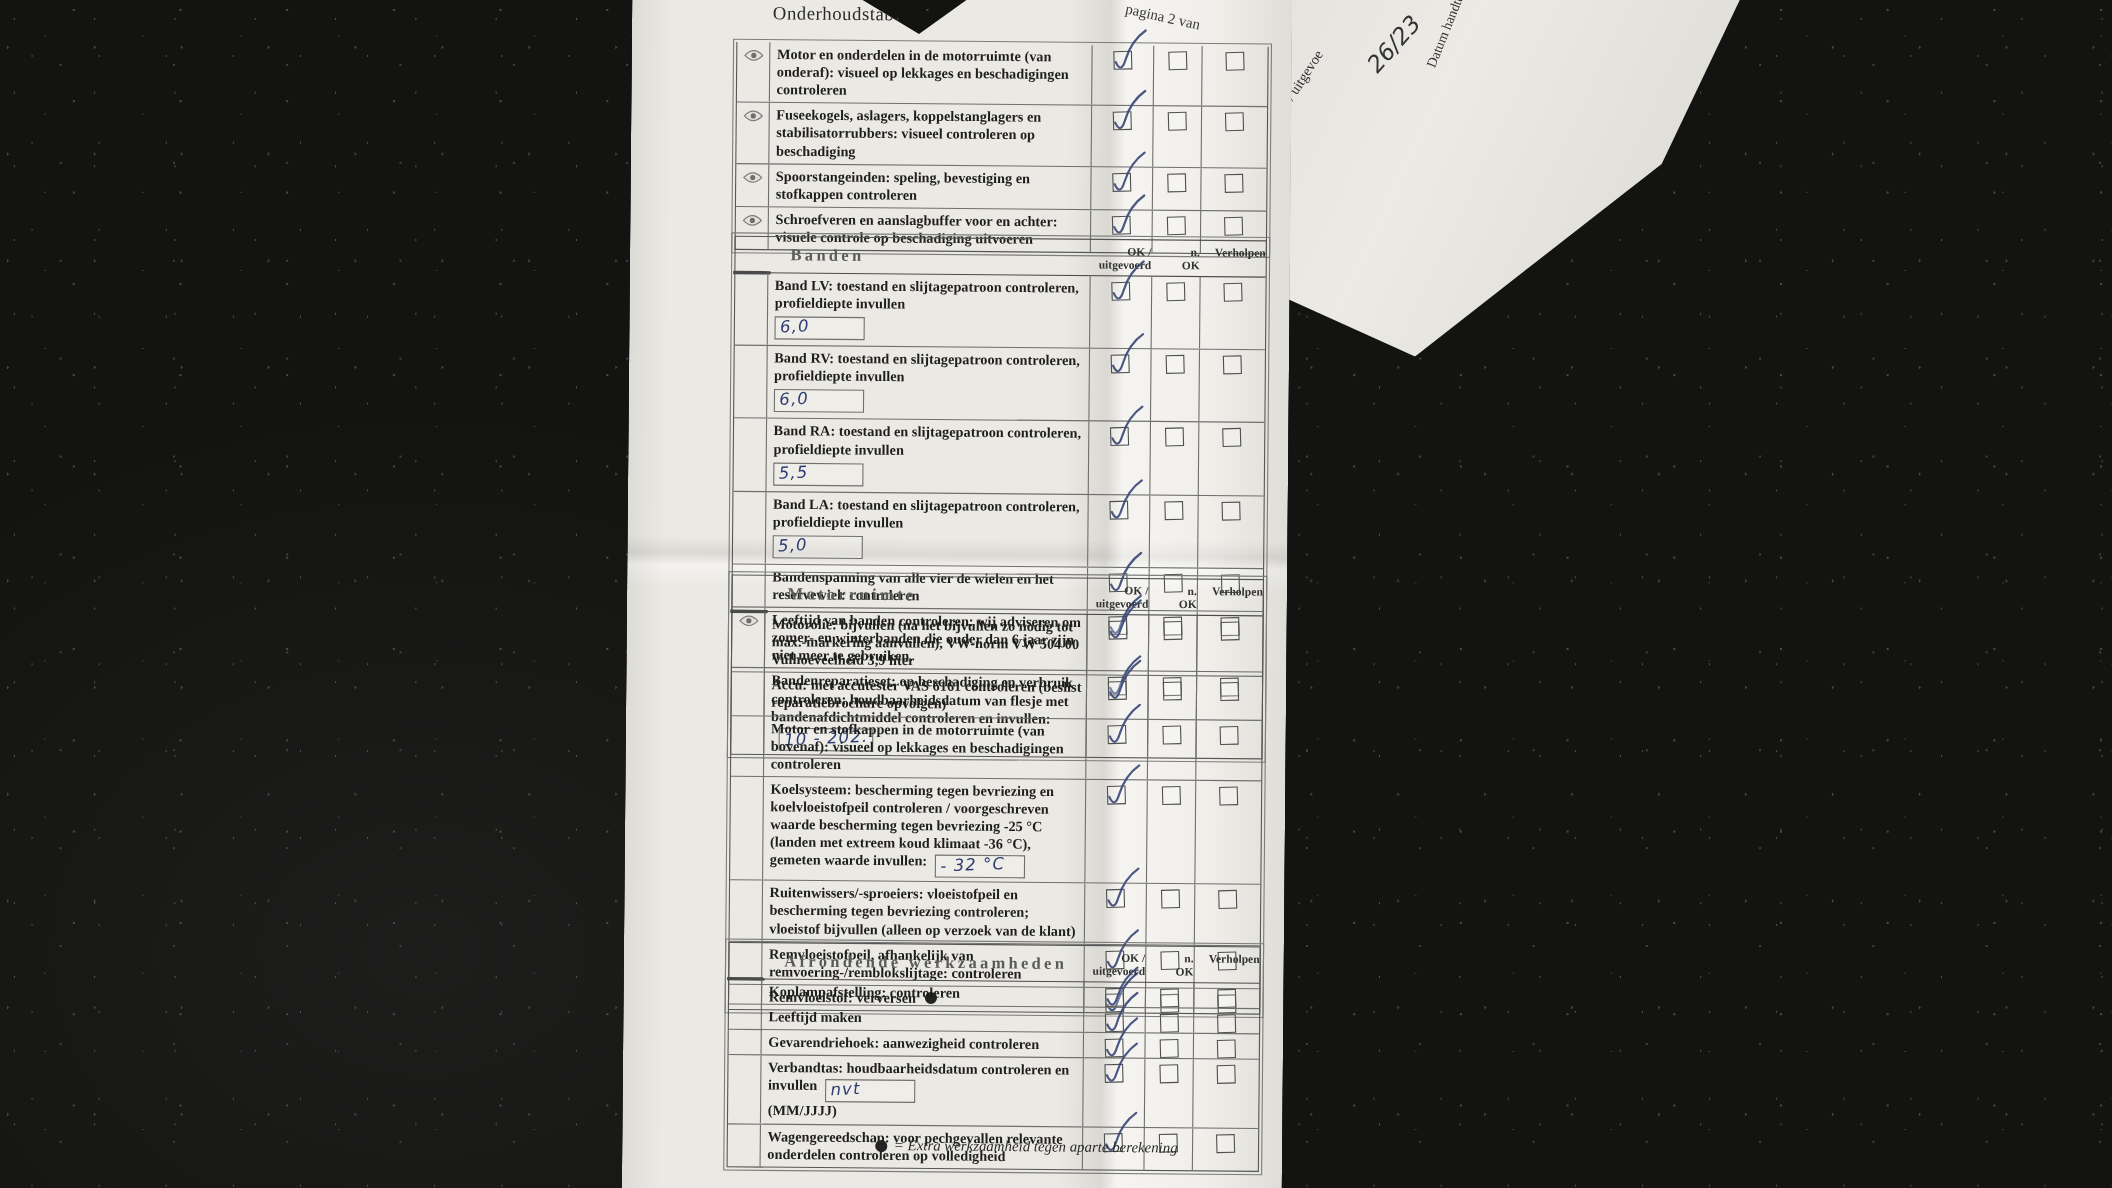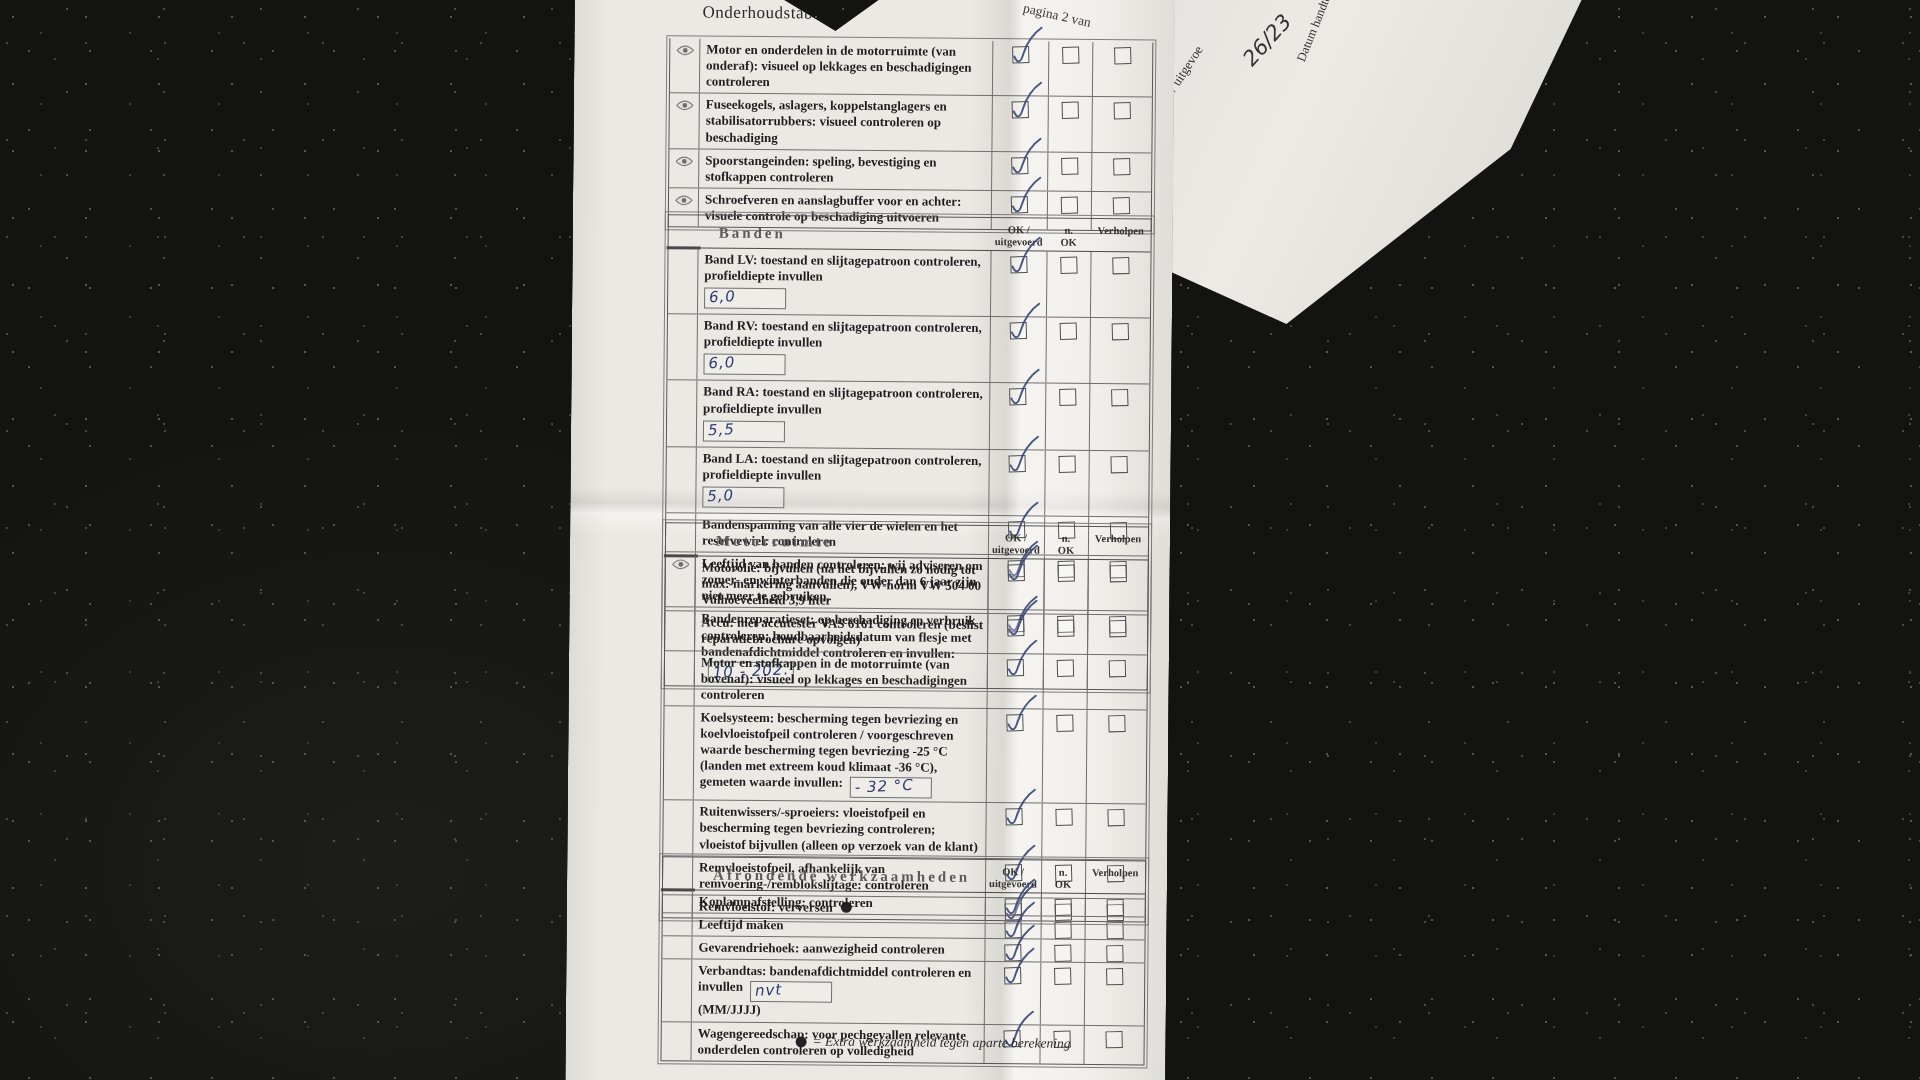--- a/index.html
+++ b/index.html
@@ -42,21 +42,21 @@
   .page-label{position:absolute;left:448px;top:12px;font-size:13.5px;color:#3a3a3a;transform:rotate(12deg);}
   
   .tbl{position:absolute;left:95px;width:482px;border:1.4px solid #565656;outline:1px solid #7d7d7d;outline-offset:2.5px;}
   .t0{top:46px;border-top:none;}
   .t1{top:222px;}
   .t2{top:530px;}
   .t3{top:864px;}
   .thead{display:grid;grid-template-columns:30px 1fr 56px 44px 60px;border-bottom:1.8px solid #4a4a4a;position:relative;}
   .thead::after{content:"";position:absolute;left:-2px;bottom:-2px;width:34px;height:3px;background:#4a4a4a;}
   .sec-title{grid-column:2;padding:9px 0 6px 20px;font-size:15px;font-weight:bold;letter-spacing:3px;color:#5a5a5a;}
-  .colhead{font-size:10.5px;font-weight:bold;color:#333;text-align:center;line-height:1.15;padding-top:6px;}
+  .colhead{font-size:10.5px;font-weight:bold;color:#333;text-align:right;line-height:1.15;padding-top:6px;}
   .row{display:grid;grid-template-columns:30px 1fr 56px 44px 60px;border-bottom:1px solid #6f6f6f;}
   .row:last-child{border-bottom:none;}
   .cell{position:relative;}
   .cell.m{border-right:1px solid #6f6f6f;display:flex;justify-content:center;padding-top:6px;}
   .cell.lbl{font-size:13px;font-weight:bold;line-height:1.24;padding:3px 4px 3px 6px;color:#1e1e1e;}
   .cell.cbc{border-left:1px solid #6f6f6f;display:flex;justify-content:center;align-items:flex-start;padding-top:5px;}
   .cb{position:relative;width:15px;height:15px;border:1.6px solid #4f4f4f;display:inline-block;transform:rotate(-2deg);background:rgba(255,255,255,.25);}
   .tick{position:absolute;left:-4px;top:-16px;width:34px;height:38px;overflow:visible;pointer-events:none;}
   .tick path{stroke:#3c4a78;stroke-width:2;fill:none;stroke-linecap:round;opacity:.92;}
   .eyeic{width:18px;height:12px;}
@@ -497,21 +497,21 @@
           </div>
           <div class="cell cbc">
             <span class="cb"></span>
           </div>
           <div class="cell cbc">
             <span class="cb"></span>
           </div>
         </div>
         <div class="row">
           <div class="cell m"></div>
-          <div class="cell lbl"><span>Verbandtas: bandenafdichtmiddel controleren en invullen</span><span class="wbox"><span class="ink">nvt</span></span><div>(MM/JJJJ)</div></div>
+          <div class="cell lbl"><span>Verbandtas: houdbaarheidsdatum controleren en invullen</span><span class="wbox"><span class="ink">nvt</span></span><div>(MM/JJJJ)</div></div>
           <div class="cell cbc">
             <span class="cb">
               <svg class="tick" viewBox="0 0 34 38">
                 <path d="M5 25 C8 32 11 32 14 23 C18 11 24 3 33 -3"></path>
               </svg>
             </span>
           </div>
           <div class="cell cbc">
             <span class="cb"></span>
           </div>

